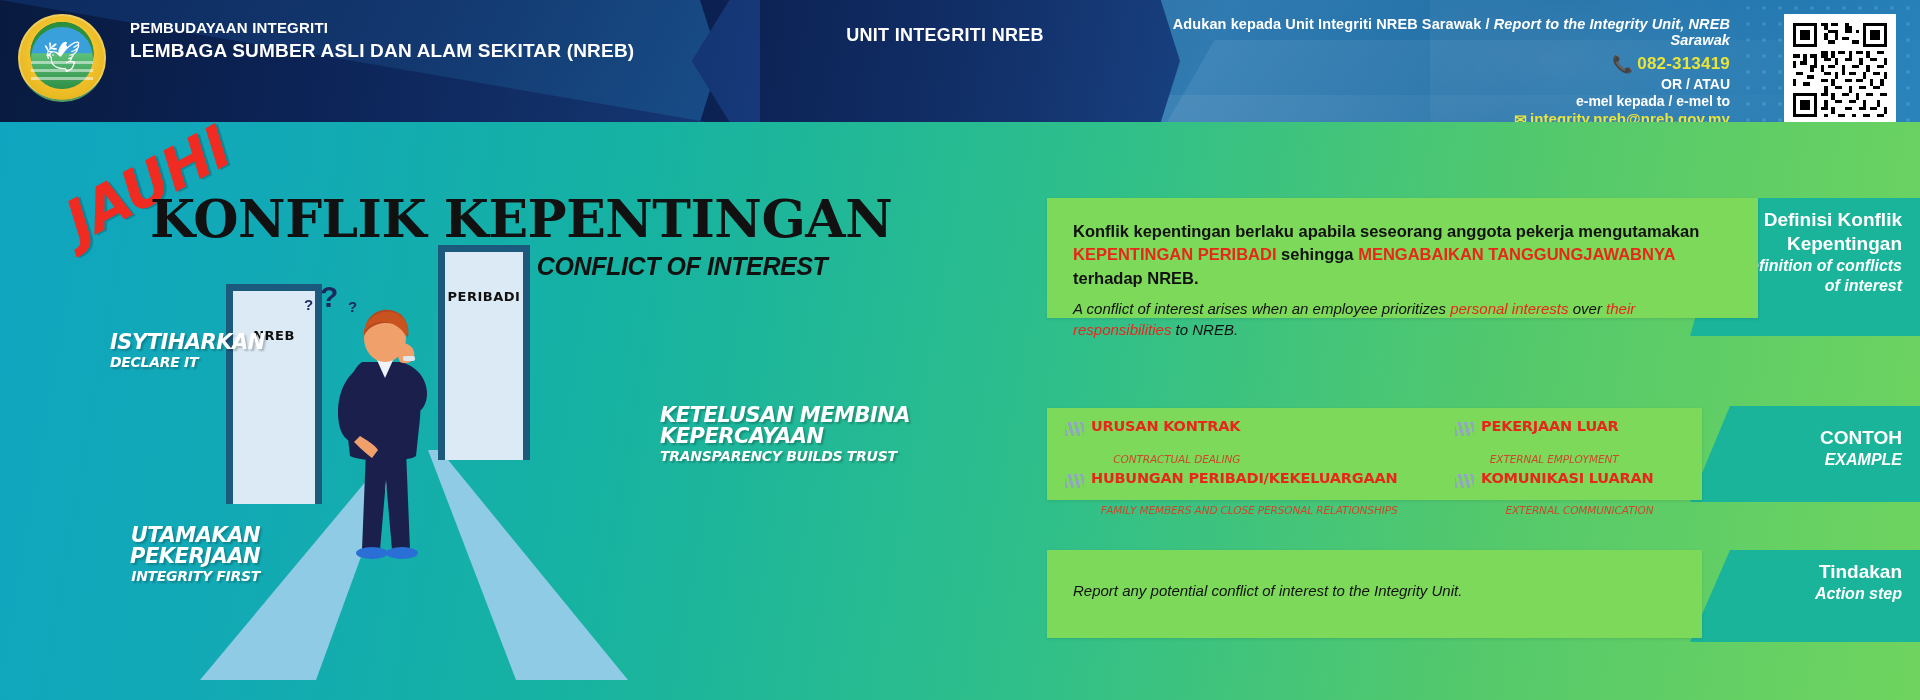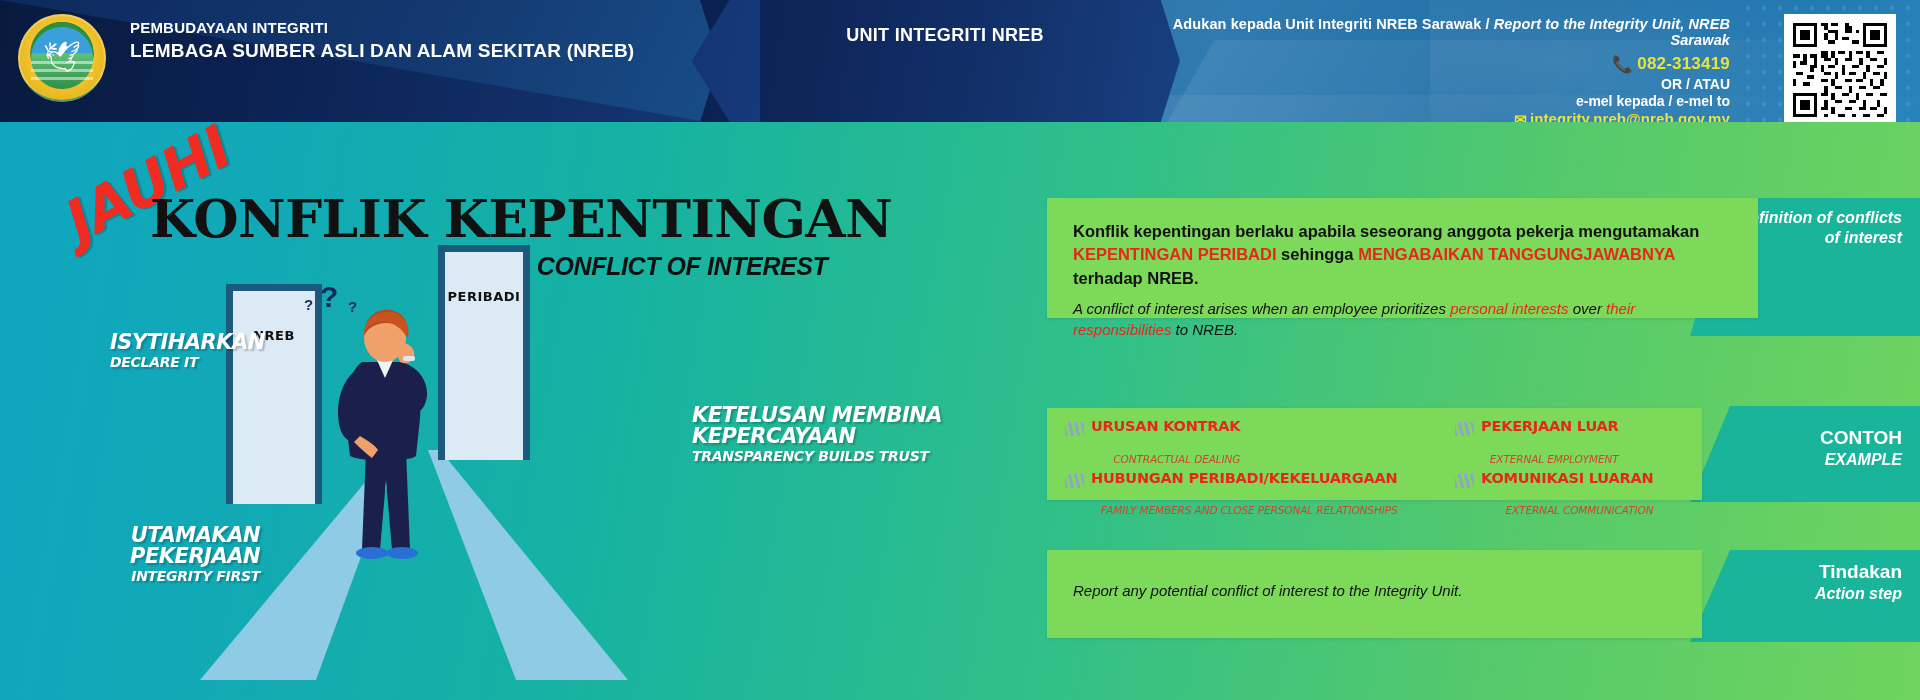--- a/index.html
+++ b/index.html
@@ -120,21 +120,21 @@
   .qmarks { position:absolute; left:108px; top:-10px; color:#1c2a5e; font-weight:bold; }
 
   
   .sidelbl { position:absolute; color:#fff; font-style:italic; font-weight:bold;
     text-shadow:2px 2px 2px rgba(0,0,0,.22); line-height:1.0;
     font-family:"DejaVu Sans", sans-serif; }
   .sidelbl .big { font-size:21px; letter-spacing:-0.5px; display:block; }
   .sidelbl .small { font-size:14px; letter-spacing:-0.3px; display:block; margin-top:2px; }
   .lbl-declare { left:110px; top:332px; width:190px; text-align:left; }
   .lbl-integrity { left:30px; top:525px; width:230px; text-align:right; }
-  .lbl-trans { left:660px; top:405px; width:260px; text-align:left;margin-left:32px; }
+  .lbl-trans { left:660px; top:405px; width:260px; text-align:left; }
 
   
   .panel { position:absolute; background:#77d martial; }
   .card {
     position:absolute; background:#7cd95a;
     box-shadow:0 1px 3px rgba(0,0,0,.10);
   }
   .tab {
     position:absolute; background:#19b49a; color:#fff; text-align:right;
     padding:10px 18px 10px 46px;
@@ -375,20 +375,21 @@
   <div class="sidelbl lbl-integrity">
     <span class="big">UTAMAKAN PEKERJAAN</span>
     <span class="small">INTEGRITY FIRST</span>
   </div>
   <div class="sidelbl lbl-trans">
     <span class="big">KETELUSAN MEMBINA KEPERCAYAAN</span>
     <span class="small">TRANSPARENCY BUILDS TRUST</span>
   </div>
 
   <div class="tab tab-def">
+    <div class="t-ms">Definisi Konflik Kepentingan</div>
     <div class="t-en">Definition of conflicts of interest</div>
   </div>
   <div class="card card-def">
     <div class="card-inner">
       <div class="p-ms">
         <span>Konflik kepentingan berlaku apabila seseorang anggota pekerja mengutamakan </span><span class="red">KEPENTINGAN PERIBADI</span><span> sehingga </span><span class="red">MENGABAIKAN TANGGUNGJAWABNYA</span><span> terhadap NREB.</span>
       </div>
       <div class="p-en">
         <span>A conflict of interest arises when an employee prioritizes </span><span class="red-i">personal interests</span><span> over </span><span class="red-i">their responsibilities</span><span> to NREB.</span>
       </div>

